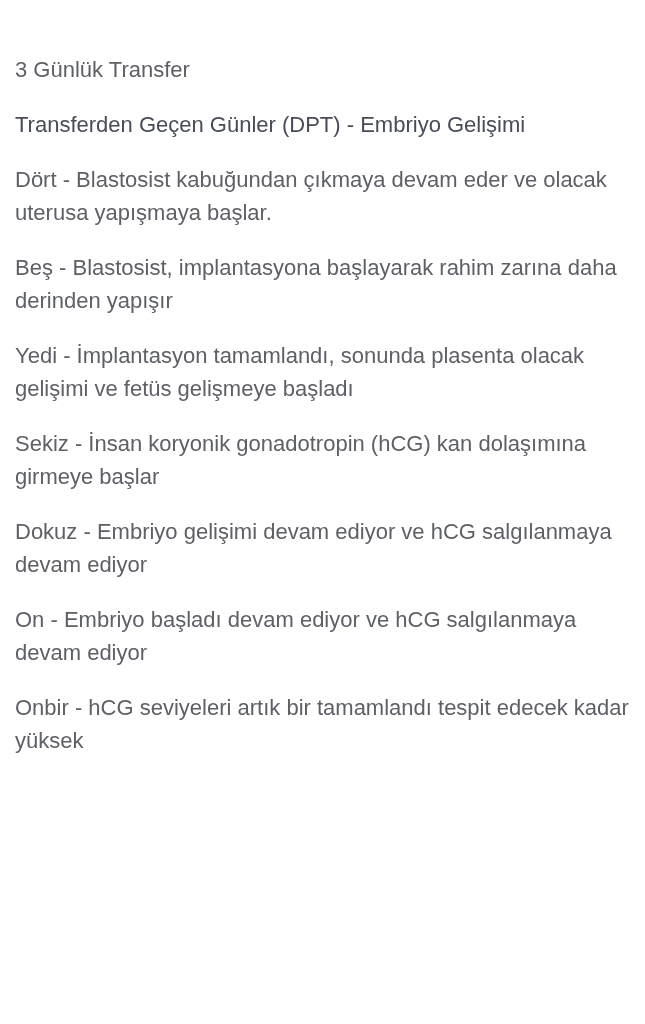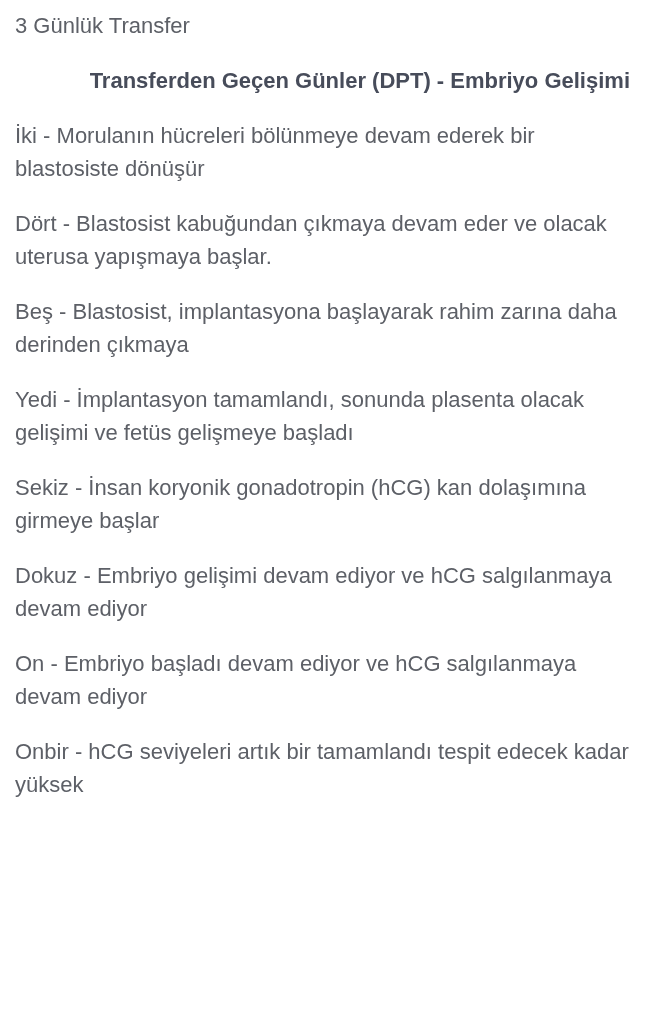--- a/index.html
+++ b/index.html
@@ -10,61 +10,59 @@
   * { box-sizing: border-box; }
   html, body { margin: 0; padding: 0; }
   body {
     width: 645px;
     height: 1024px;
     background: var(--bg);
     font-family: "Liberation Sans", sans-serif;
     overflow: hidden;
   }
   .article {
-    padding: 9px 15px 0 15px;
+    padding: 21px 15px 0 15px;
     width: 645px;
+    margin-top: 32px;
   }
   .intro {
     font-size: 22px;
     line-height: 33px;
     color: var(--body-text);
     margin: 0 0 22px 0;
     white-space: pre;
     font-weight: 400;
   }
   .heading {
     font-size: 22px;
     line-height: 33px;
     color: var(--heading-text);
-    font-weight: 700;
+    font-weight: 400;
     margin: 0 0 22px 0;
     white-space: pre;
-    text-align: right;
   }
   .para {
     font-size: 22px;
     line-height: 33px;
     color: var(--body-text);
     margin: 0 0 22px 0;
     white-space: pre;
     font-weight: 400;
   }
 </style>
 </head>
 <body>
 
 <article class="article">
   <p class="intro">3 Günlük Transfer</p>
   <h2 class="heading">Transferden Geçen Günler (DPT) - Embriyo Gelişimi</h2>
-  <p class="para">İki - Morulanın hücreleri bölünmeye devam ederek bir
-blastosiste dönüşür</p>
   <p class="para">Dört - Blastosist kabuğundan çıkmaya devam eder ve olacak
 uterusa yapışmaya başlar.</p>
   <p class="para">Beş - Blastosist, implantasyona başlayarak rahim zarına daha
-derinden çıkmaya</p>
+derinden yapışır</p>
   <p class="para">Yedi - İmplantasyon tamamlandı, sonunda plasenta olacak
 gelişimi ve fetüs gelişmeye başladı</p>
   <p class="para">Sekiz - İnsan koryonik gonadotropin (hCG) kan dolaşımına
 girmeye başlar</p>
   <p class="para">Dokuz - Embriyo gelişimi devam ediyor ve hCG salgılanmaya
 devam ediyor</p>
   <p class="para">On - Embriyo başladı devam ediyor ve hCG salgılanmaya
 devam ediyor</p>
   <p class="para">Onbir - hCG seviyeleri artık bir tamamlandı tespit edecek kadar
 yüksek</p>

